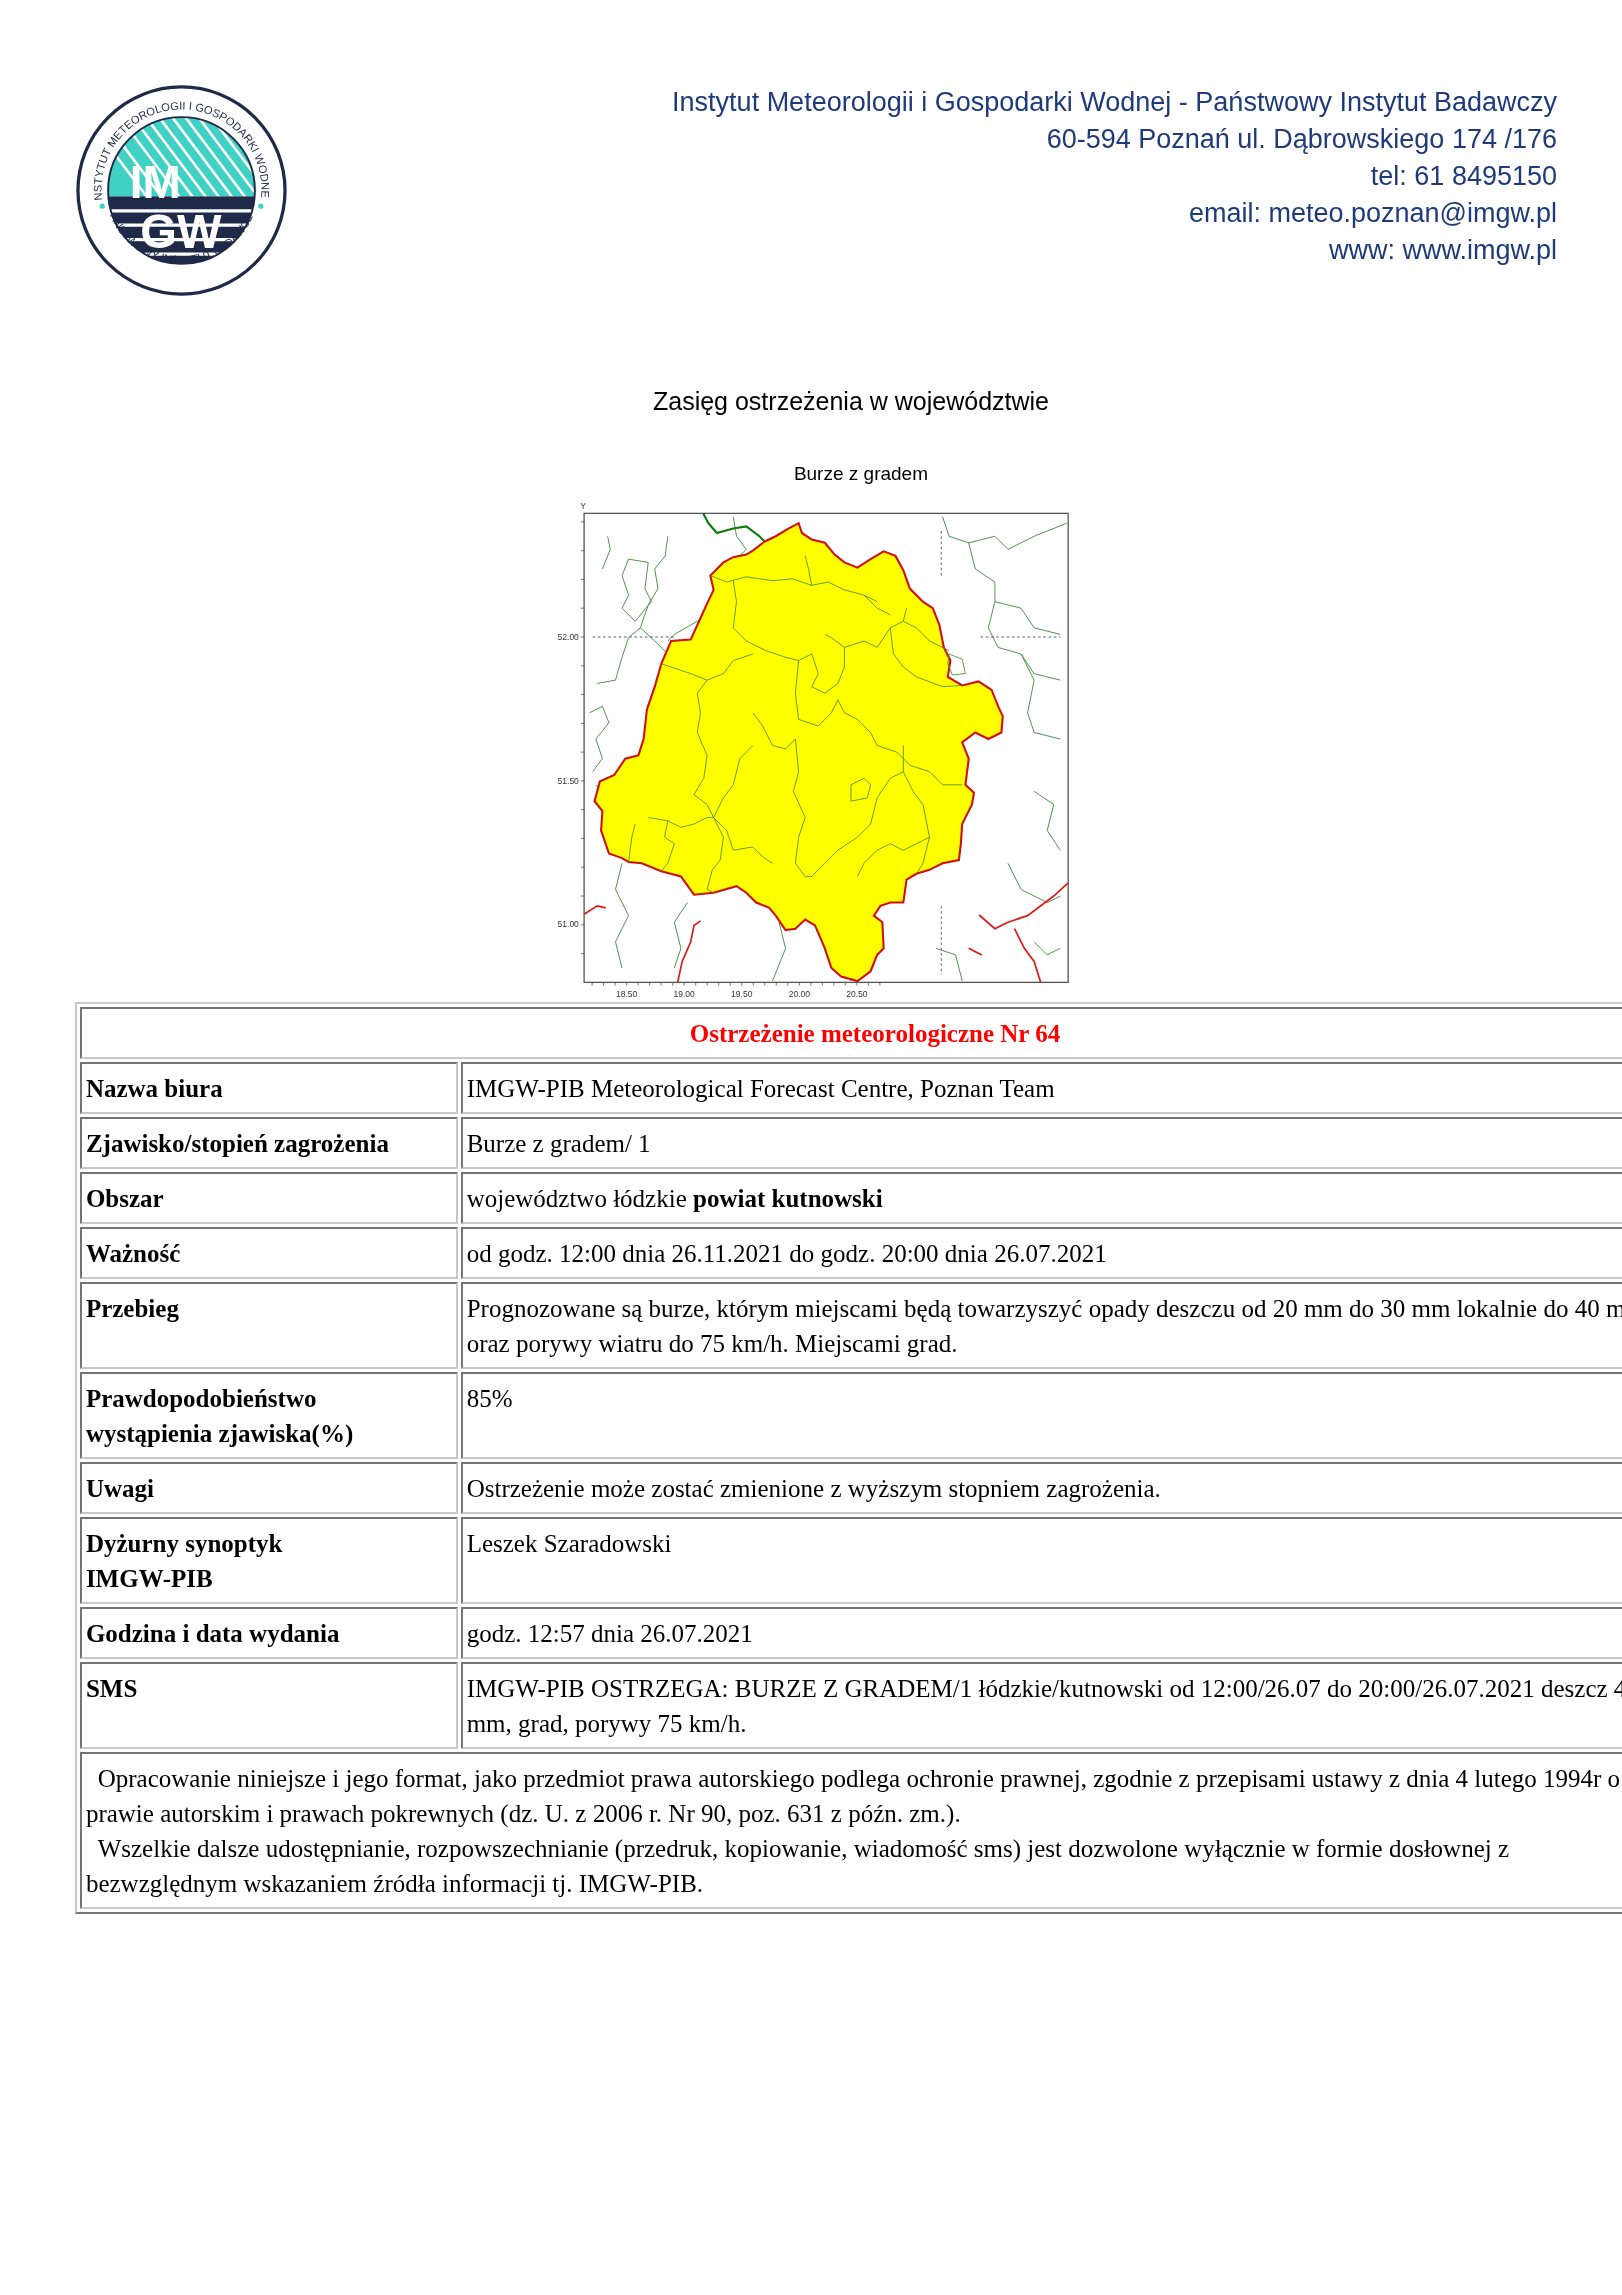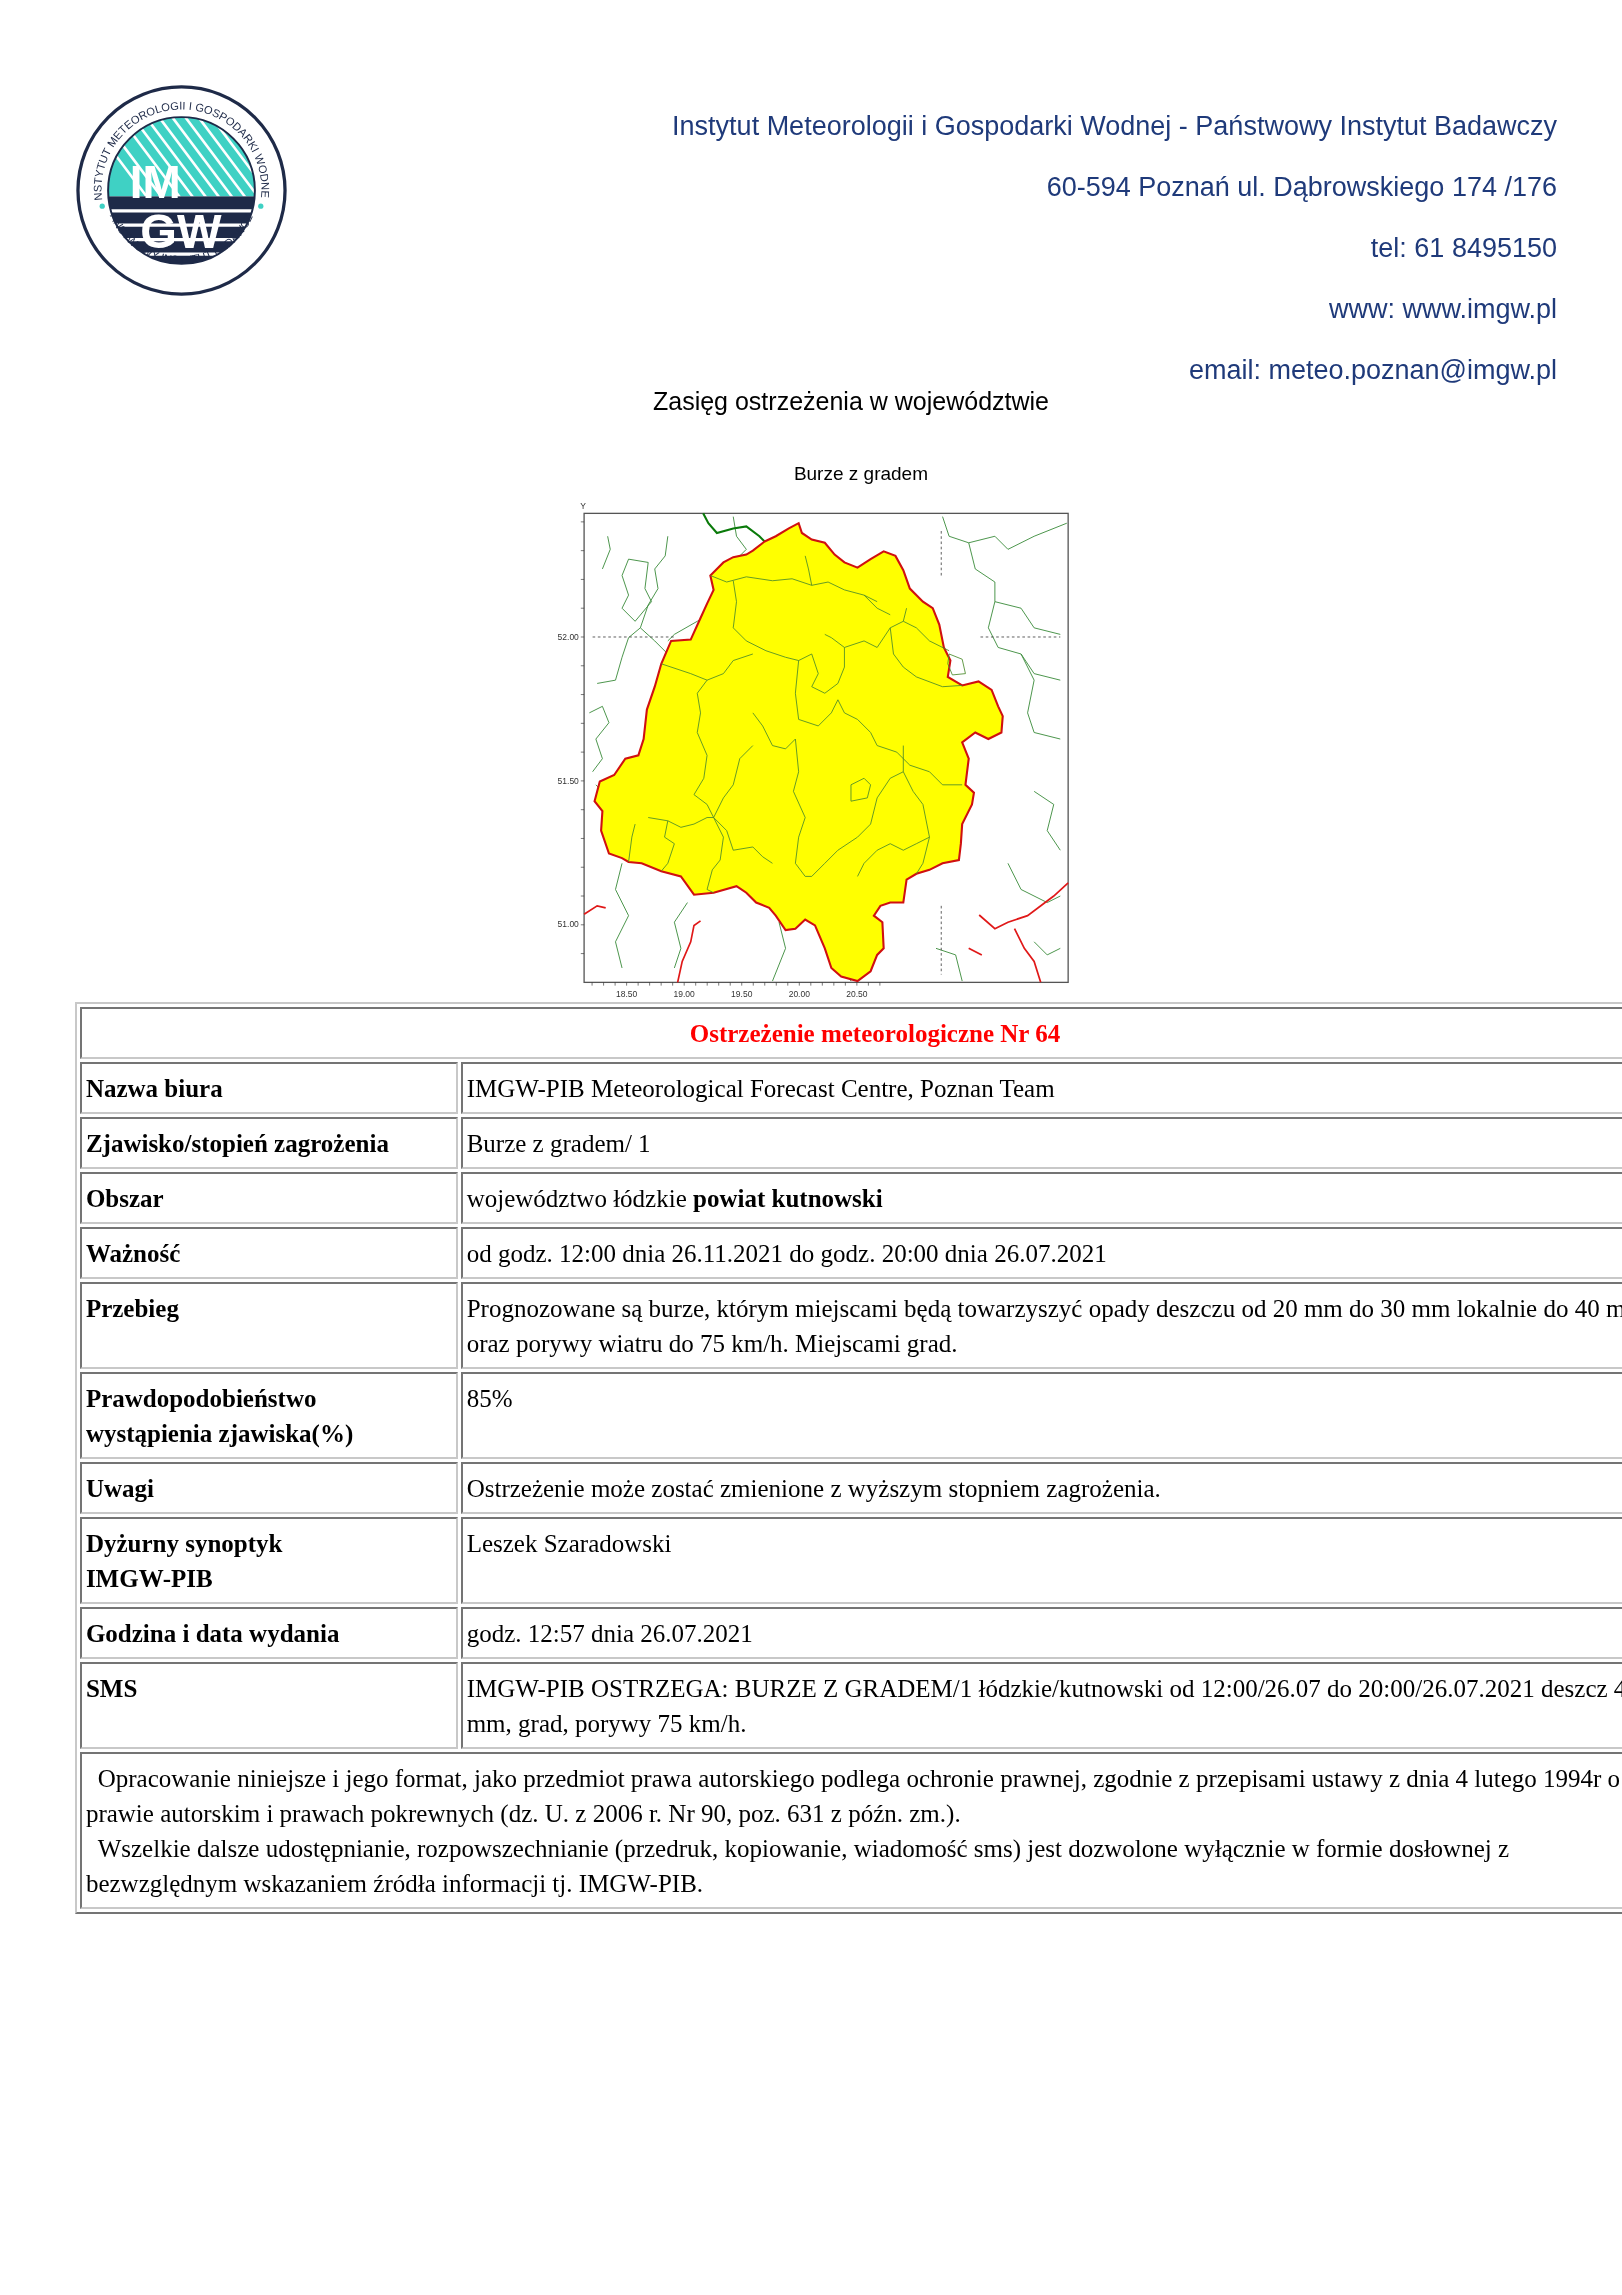--- a/index.html
+++ b/index.html
@@ -4,21 +4,21 @@
 <style>
   html, body { margin: 0; padding: 0; background: #ffffff; }
   body { width: 1622px; height: 2295px; position: relative; overflow: hidden; }
 
   .logo { position: absolute; left: 76px; top: 85px; width: 211px; height: 211px; }
 
   .header-block {
     position: absolute; right: 65px; top: 84px; text-align: right;
     font-family: "Liberation Sans", sans-serif; color: #1f3a7a;
   }
-  .header-block .line { font-size: 27px; line-height: 37px; white-space: nowrap; margin-top: 24px; }
+  .header-block .line { font-size: 27px; line-height: 37px; white-space: nowrap; }
   .header-block .line.bold { font-weight: bold; color: #17307a; }
 
   .map-title {
     position: absolute; left: 0; width: 1622px; top: 387px; text-align: center;
     font-family: "Liberation Sans", sans-serif; font-size: 25px; color: #000; padding-left: 40px;
   }
   .map-subtitle {
     position: absolute; left: 679px; width: 249px; top: 463px; text-align: right;
     font-family: "Liberation Sans", sans-serif; font-size: 19px; color: #000;
   }
@@ -90,22 +90,22 @@
     <textPath href="#ringBot" startOffset="50%" text-anchor="middle">PAŃSTWOWY INSTYTUT BADAWCZY</textPath>
   </text>
   <circle cx="40" cy="185" r="4" fill="#3fd1c4"></circle>
   <circle cx="282" cy="185" r="4" fill="#3fd1c4"></circle>
 </svg>
 
 <div class="header-block">
   <div class="line">Instytut Meteorologii i Gospodarki Wodnej - Państwowy Instytut Badawczy</div>
   <div class="line">60-594 Poznań ul. Dąbrowskiego 174 /176</div>
   <div class="line">tel: 61 8495150</div>
+  <div class="line">email: meteo.poznan@imgw.pl</div>
   <div class="line">www: www.imgw.pl</div>
-  <div class="line">email: meteo.poznan@imgw.pl</div>
 </div>
 
 <div class="map-title">Zasięg ostrzeżenia w województwie</div>
 <div class="map-subtitle">Burze z gradem</div>
 
 <svg class="map-svg" viewBox="0 0 850 772">
 
   <rect x="72" y="25" width="740" height="717" fill="#ffffff" stroke="#555" stroke-width="2"></rect>
   <text x="66" y="18" class="tick-label">Y</text>
 

